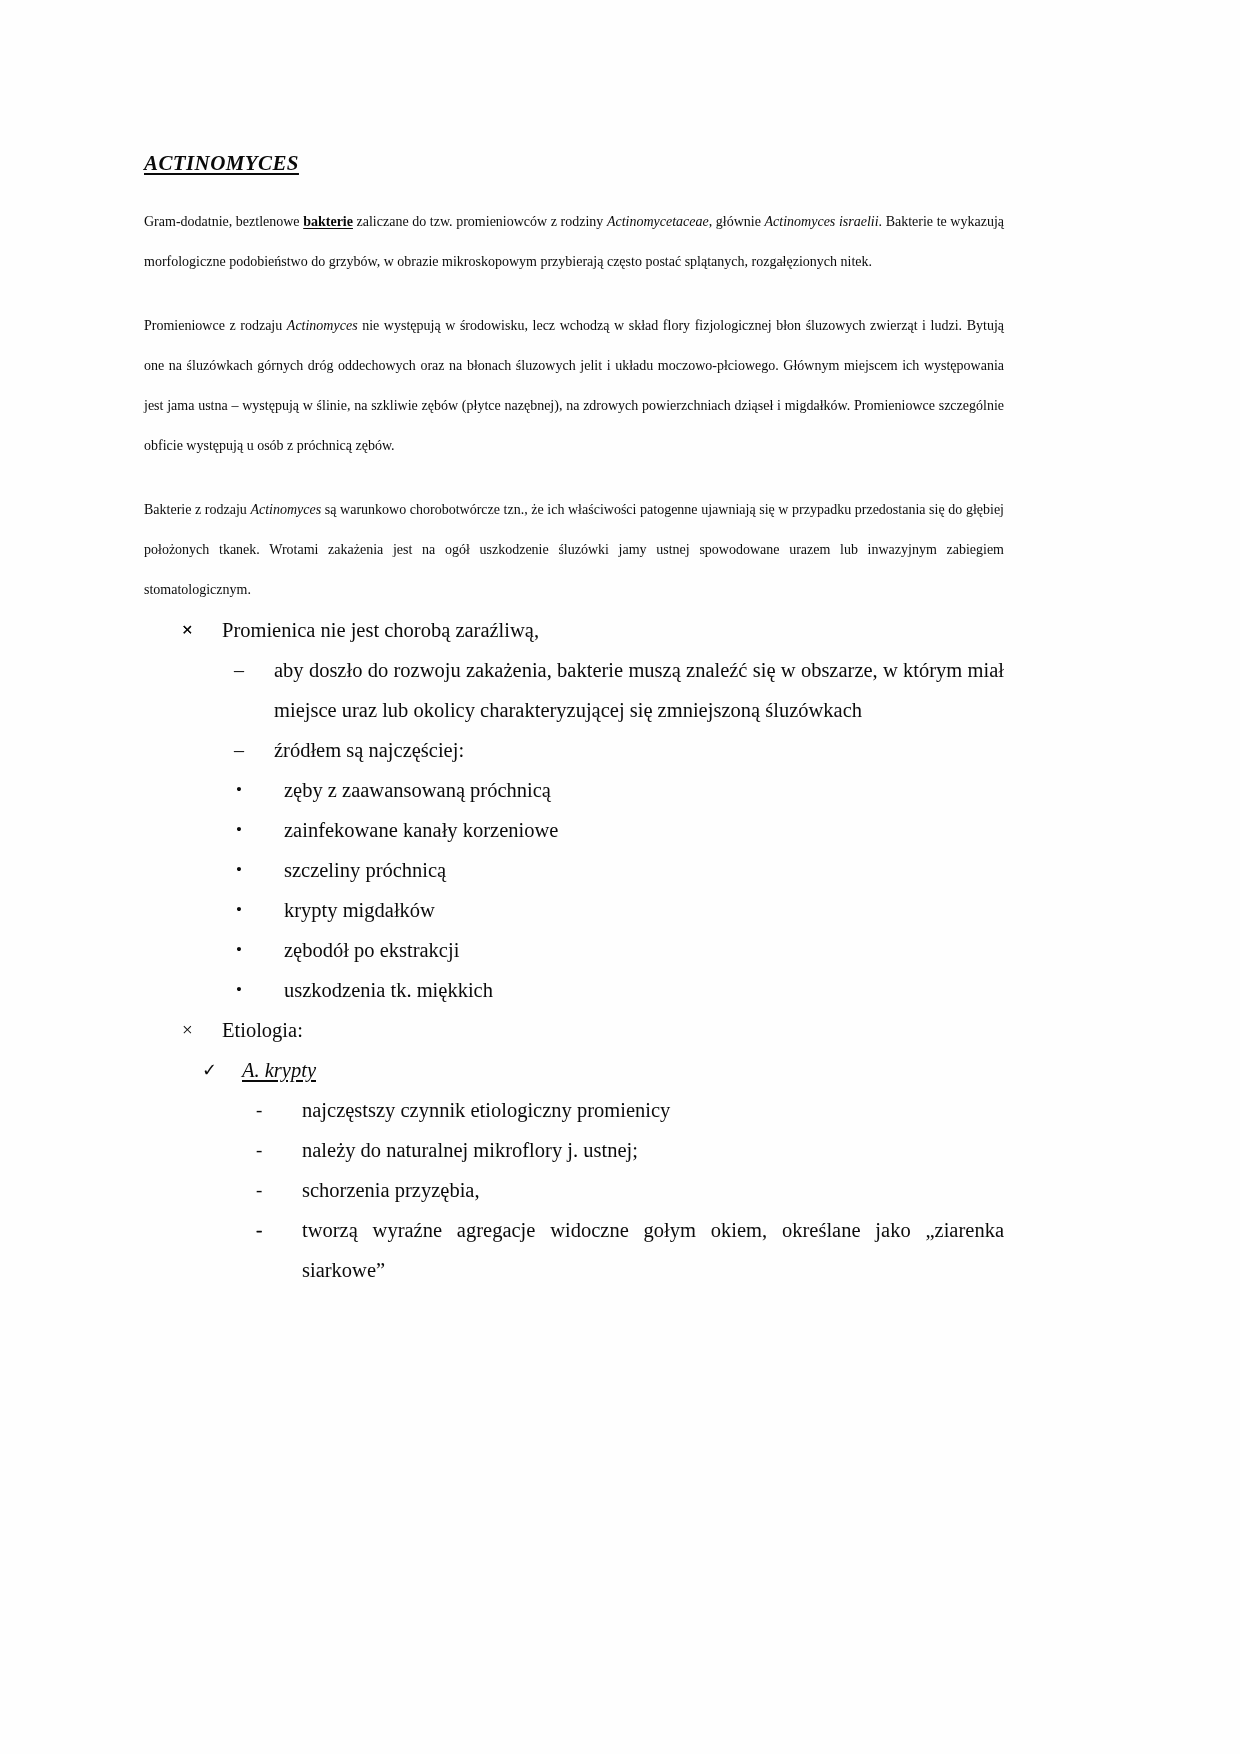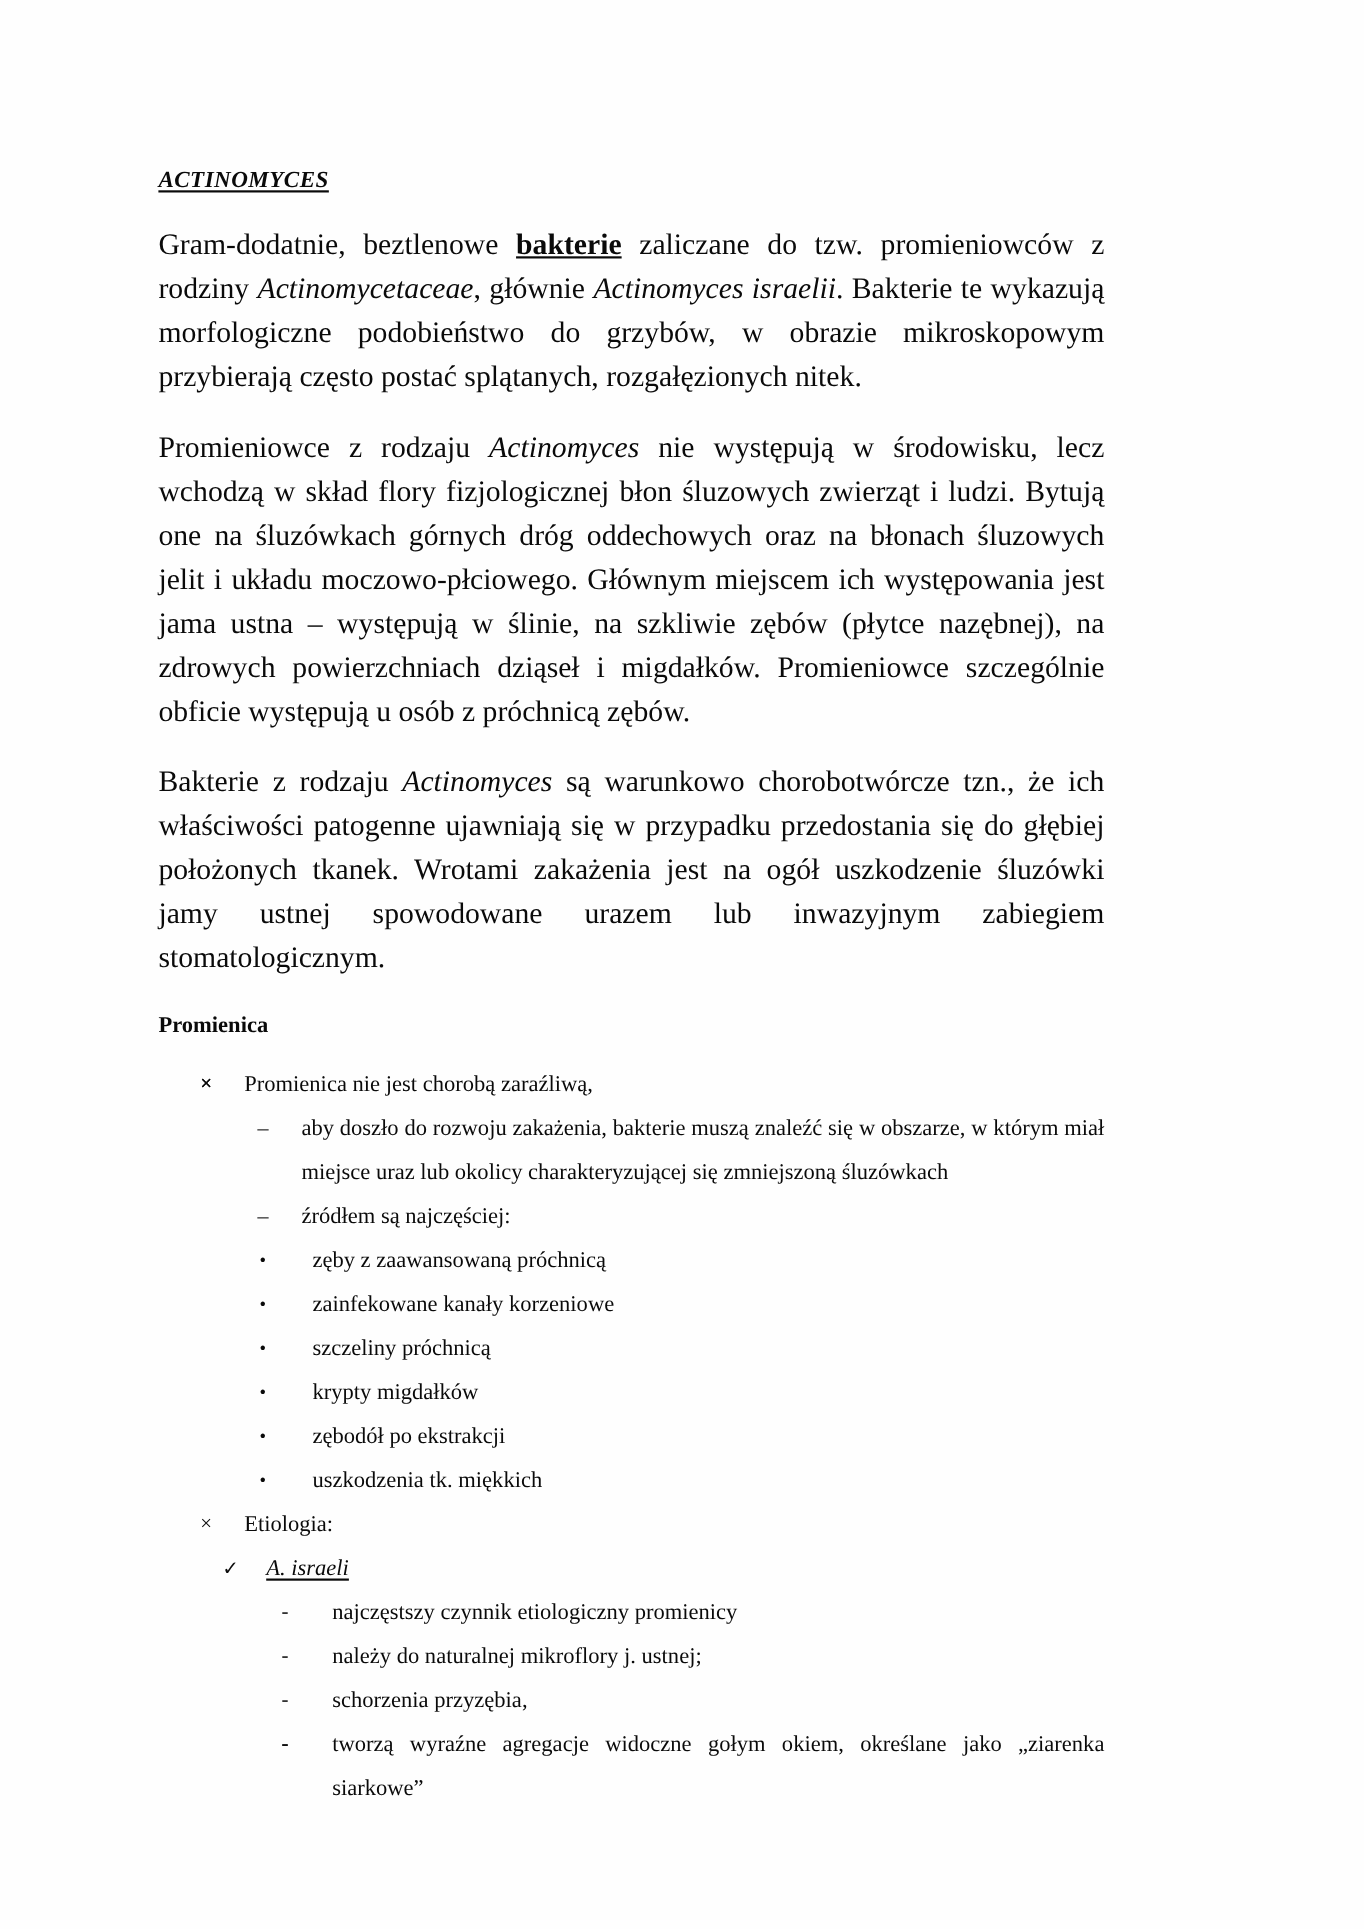--- a/index.html
+++ b/index.html
@@ -38,21 +38,21 @@
     font-size: 21px;
     letter-spacing: 0.4px;
     text-decoration: underline;
     text-underline-offset: 3px;
     margin: 0 0 26px 0;
     line-height: 1.25;
   }
 
   
   .para {
-    font-size: 27px;
+    font-size: 14px;
     line-height: 40px;
     text-align: justify;
     text-justify: inter-word;
     margin: 0 0 24px 0;
     hyphens: none;
   }
   .para:last-of-type { margin-bottom: 0; }
   .i { font-style: italic; }
   .bu { font-weight: bold; text-decoration: underline; text-underline-offset: 2px; }
 
@@ -126,21 +126,20 @@
   <div class="content">
 
     <h1 class="doc-title">ACTINOMYCES</h1>
 
     <p class="para"><span>Gram-dodatnie, beztlenowe </span><span class="bu">bakterie</span><span> zaliczane do tzw. promieniowców z rodziny </span><span class="i">Actinomycetaceae</span><span>, głównie </span><span class="i">Actinomyces israelii</span><span>. Bakterie te wykazują morfologiczne podobieństwo do grzybów, w obrazie mikroskopowym przybierają często postać splątanych, rozgałęzionych nitek.</span></p>
 
     <p class="para"><span>Promieniowce z rodzaju </span><span class="i">Actinomyces</span><span> nie występują w środowisku, lecz wchodzą w skład flory fizjologicznej błon śluzowych zwierząt i ludzi. Bytują one na śluzówkach górnych dróg oddechowych oraz na błonach śluzowych jelit i układu moczowo-płciowego. Głównym miejscem ich występowania jest jama ustna – występują w ślinie, na szkliwie zębów (płytce nazębnej), na zdrowych powierzchniach dziąseł i migdałków. Promieniowce szczególnie obficie występują u osób z próchnicą zębów.</span></p>
 
     <p class="para"><span>Bakterie z rodzaju </span><span class="i">Actinomyces</span><span> są warunkowo chorobotwórcze tzn., że ich właściwości patogenne ujawniają się w przypadku przedostania się do głębiej położonych tkanek. Wrotami zakażenia jest na ogół uszkodzenie śluzówki jamy ustnej spowodowane urazem lub inwazyjnym zabiegiem stomatologicznym.</span></p>
 
-    <h2 class="section-head">Promienica</h2>
 
     <ul class="lvl lvl1">
 
       <li>
         <span class="bullet">×</span>
       </li>
 
       <li>
         <span class="bullet">×</span>
       </li>
@@ -196,21 +195,21 @@
     <ul class="lvl lvl1">
       <li class="nowrap-last">
         <span class="bullet">×</span>
         <span>Etiologia:</span>
       </li>
     </ul>
 
     <ul class="lvl lvlcheck">
       <li>
         <span class="bullet">✓</span>
-        <span class="israeli-label">A. israeli</span>
+        <span class="israeli-label">A. krypty</span>
       </li>
     </ul>
 
     <ul class="lvl lvlhyphen">
       <li class="left">
         <span class="bullet">-</span>
         <span>najczęstszy czynnik etiologiczny promienicy</span>
       </li>
       <li class="left">
         <span class="bullet">-</span>

